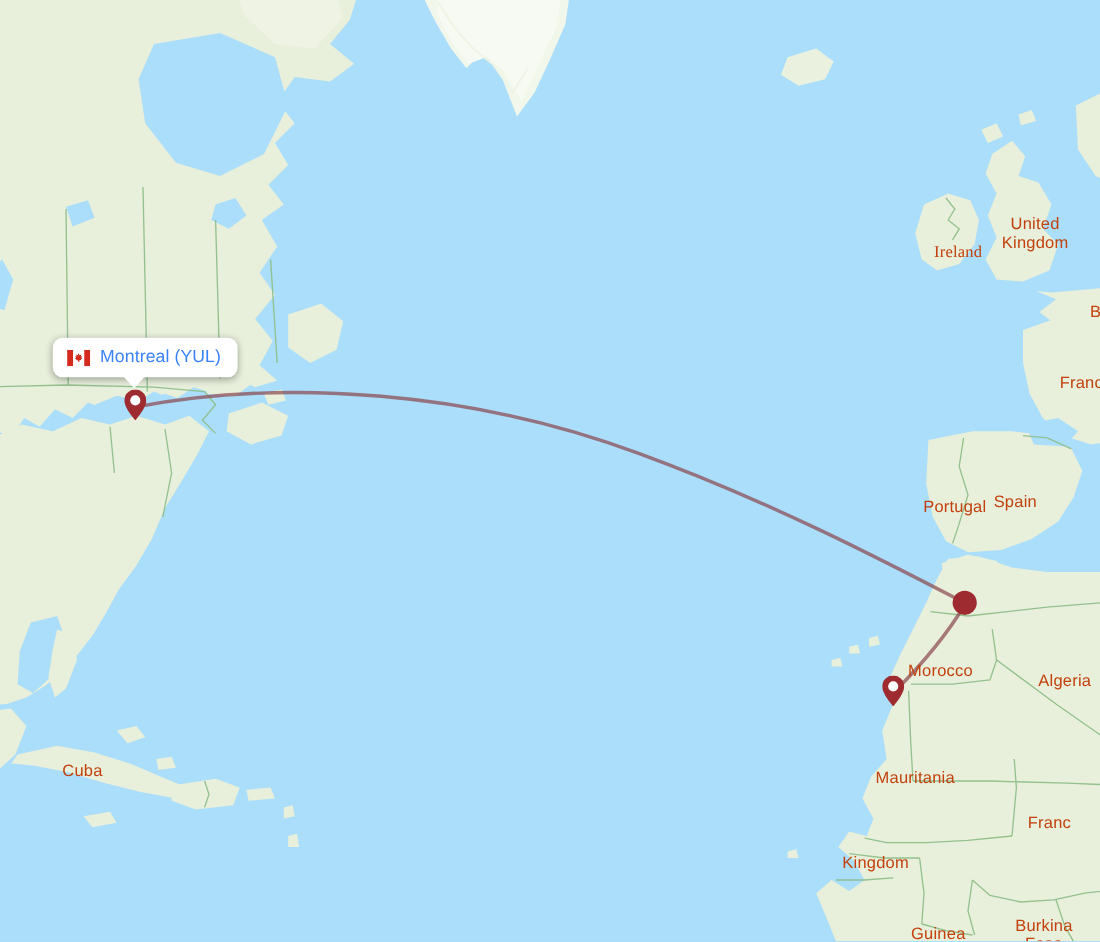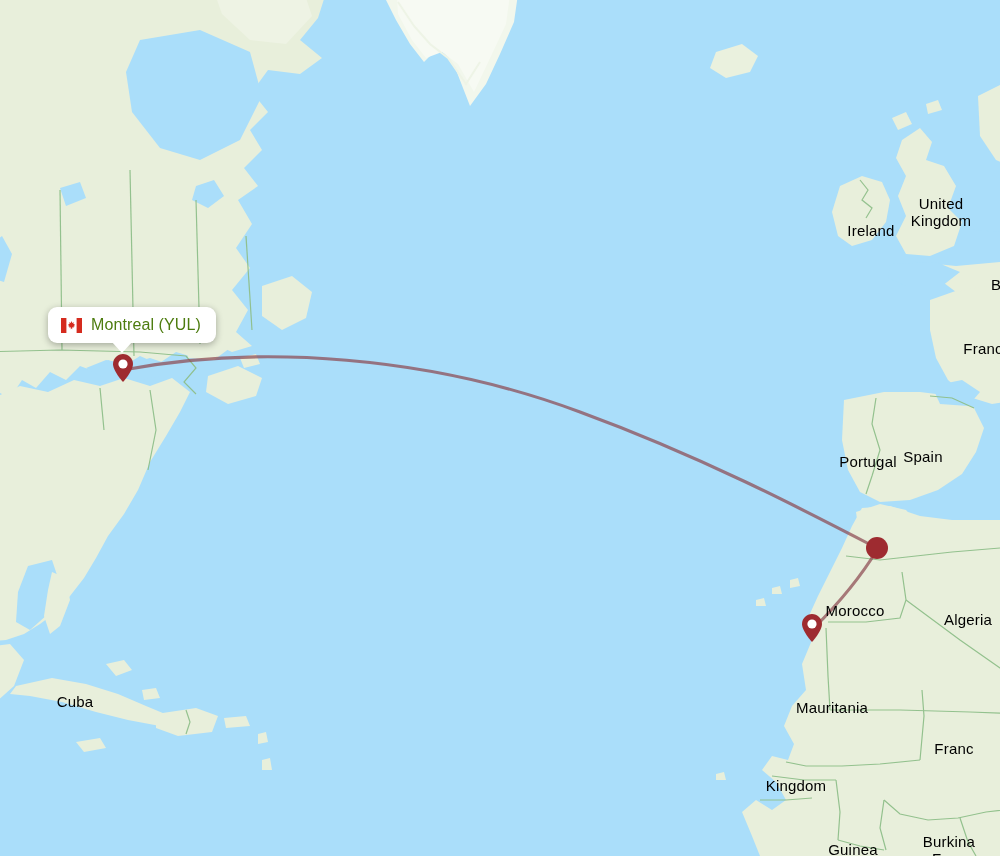--- a/index.html
+++ b/index.html
@@ -7,21 +7,21 @@
     width:1000px;height:856px;overflow:hidden;
     font-family:"Liberation Sans","DejaVu Sans",sans-serif;
     background:#aadefa;
   }
   #map{position:relative;width:1000px;height:856px;overflow:hidden;background:#aadefa;}
   #map svg.layer{position:absolute;left:0;top:0;width:1000px;height:856px;}
 
   
   .country-label{
     position:absolute;
-    color:#000000;
+    color:#c2410c;
     font-size:15px;
     line-height:17px;
     letter-spacing:.2px;
     white-space:pre;
     text-align:center;
     transform:translate(-50%,-50%);
     pointer-events:none;
     font-family:"Liberation Sans","DejaVu Sans",sans-serif;
   }
 
@@ -46,21 +46,21 @@
   }
   .tooltip .tip-arrow{
     position:absolute;
     bottom:-10px;
     width:0;height:0;
     border-left:11px solid transparent;
     border-right:11px solid transparent;
     border-top:12px solid #fff;
   }
   .flag{width:21px;height:15px;display:block;flex:0 0 auto;}
-  .tt-label{font-size:16px;color:#4d7c0f;letter-spacing:.1px;}
+  .tt-label{font-size:16px;color:#3b82f6;letter-spacing:.1px;}
 </style>
 </head>
 <body>
 
 <div id="map">
 
   <svg class="layer" viewBox="0 0 1000 856" preserveAspectRatio="none">
     <defs>
       <clipPath id="frame">
           <rect x="0" y="0" width="1000" height="856"></rect>
@@ -185,21 +185,21 @@
       <path fill="none" stroke="#eef4e6" stroke-width="2" d="M398,2 L414,26 L430,44 L448,58 L466,84 L480,62"></path>
     </g>
   </svg>
 
   <svg class="layer" viewBox="0 0 1000 856">
     <path fill="none" stroke="#8c4a52" stroke-width="3.1" stroke-linecap="round" opacity=".72" d="M123,370 C260,344 430,356 580,412 C700,456 800,508 873,546"></path>
     <path fill="none" stroke="#8c4a52" stroke-width="3.1" stroke-linecap="round" opacity=".72" d="M877,550 C860,578 836,606 814,628"></path>
   </svg>
 
   <div id="country-labels">
-      <div class="country-label" style="left: 871px; top: 230px;">Ireland</div>
+      <div class="country-label" style="left: 871px; top: 230px; font-family: Liberation Serif, serif;">Ireland</div>
       <div class="country-label" style="left: 941px; top: 212px;">United
 Kingdom</div>
       <div class="country-label" style="left: 996px; top: 284px;">B</div>
       <div class="country-label" style="left: 983px; top: 348px;">Franc</div>
       <div class="country-label" style="left: 868px; top: 461px;">Portugal</div>
       <div class="country-label" style="left: 923px; top: 456px;">Spain</div>
       <div class="country-label" style="left: 855px; top: 610px;">Morocco</div>
       <div class="country-label" style="left: 968px; top: 619px;">Algeria</div>
       <div class="country-label" style="left: 832px; top: 707px;">Mauritania</div>
       <div class="country-label" style="left: 954px; top: 748px;">Franc</div>

